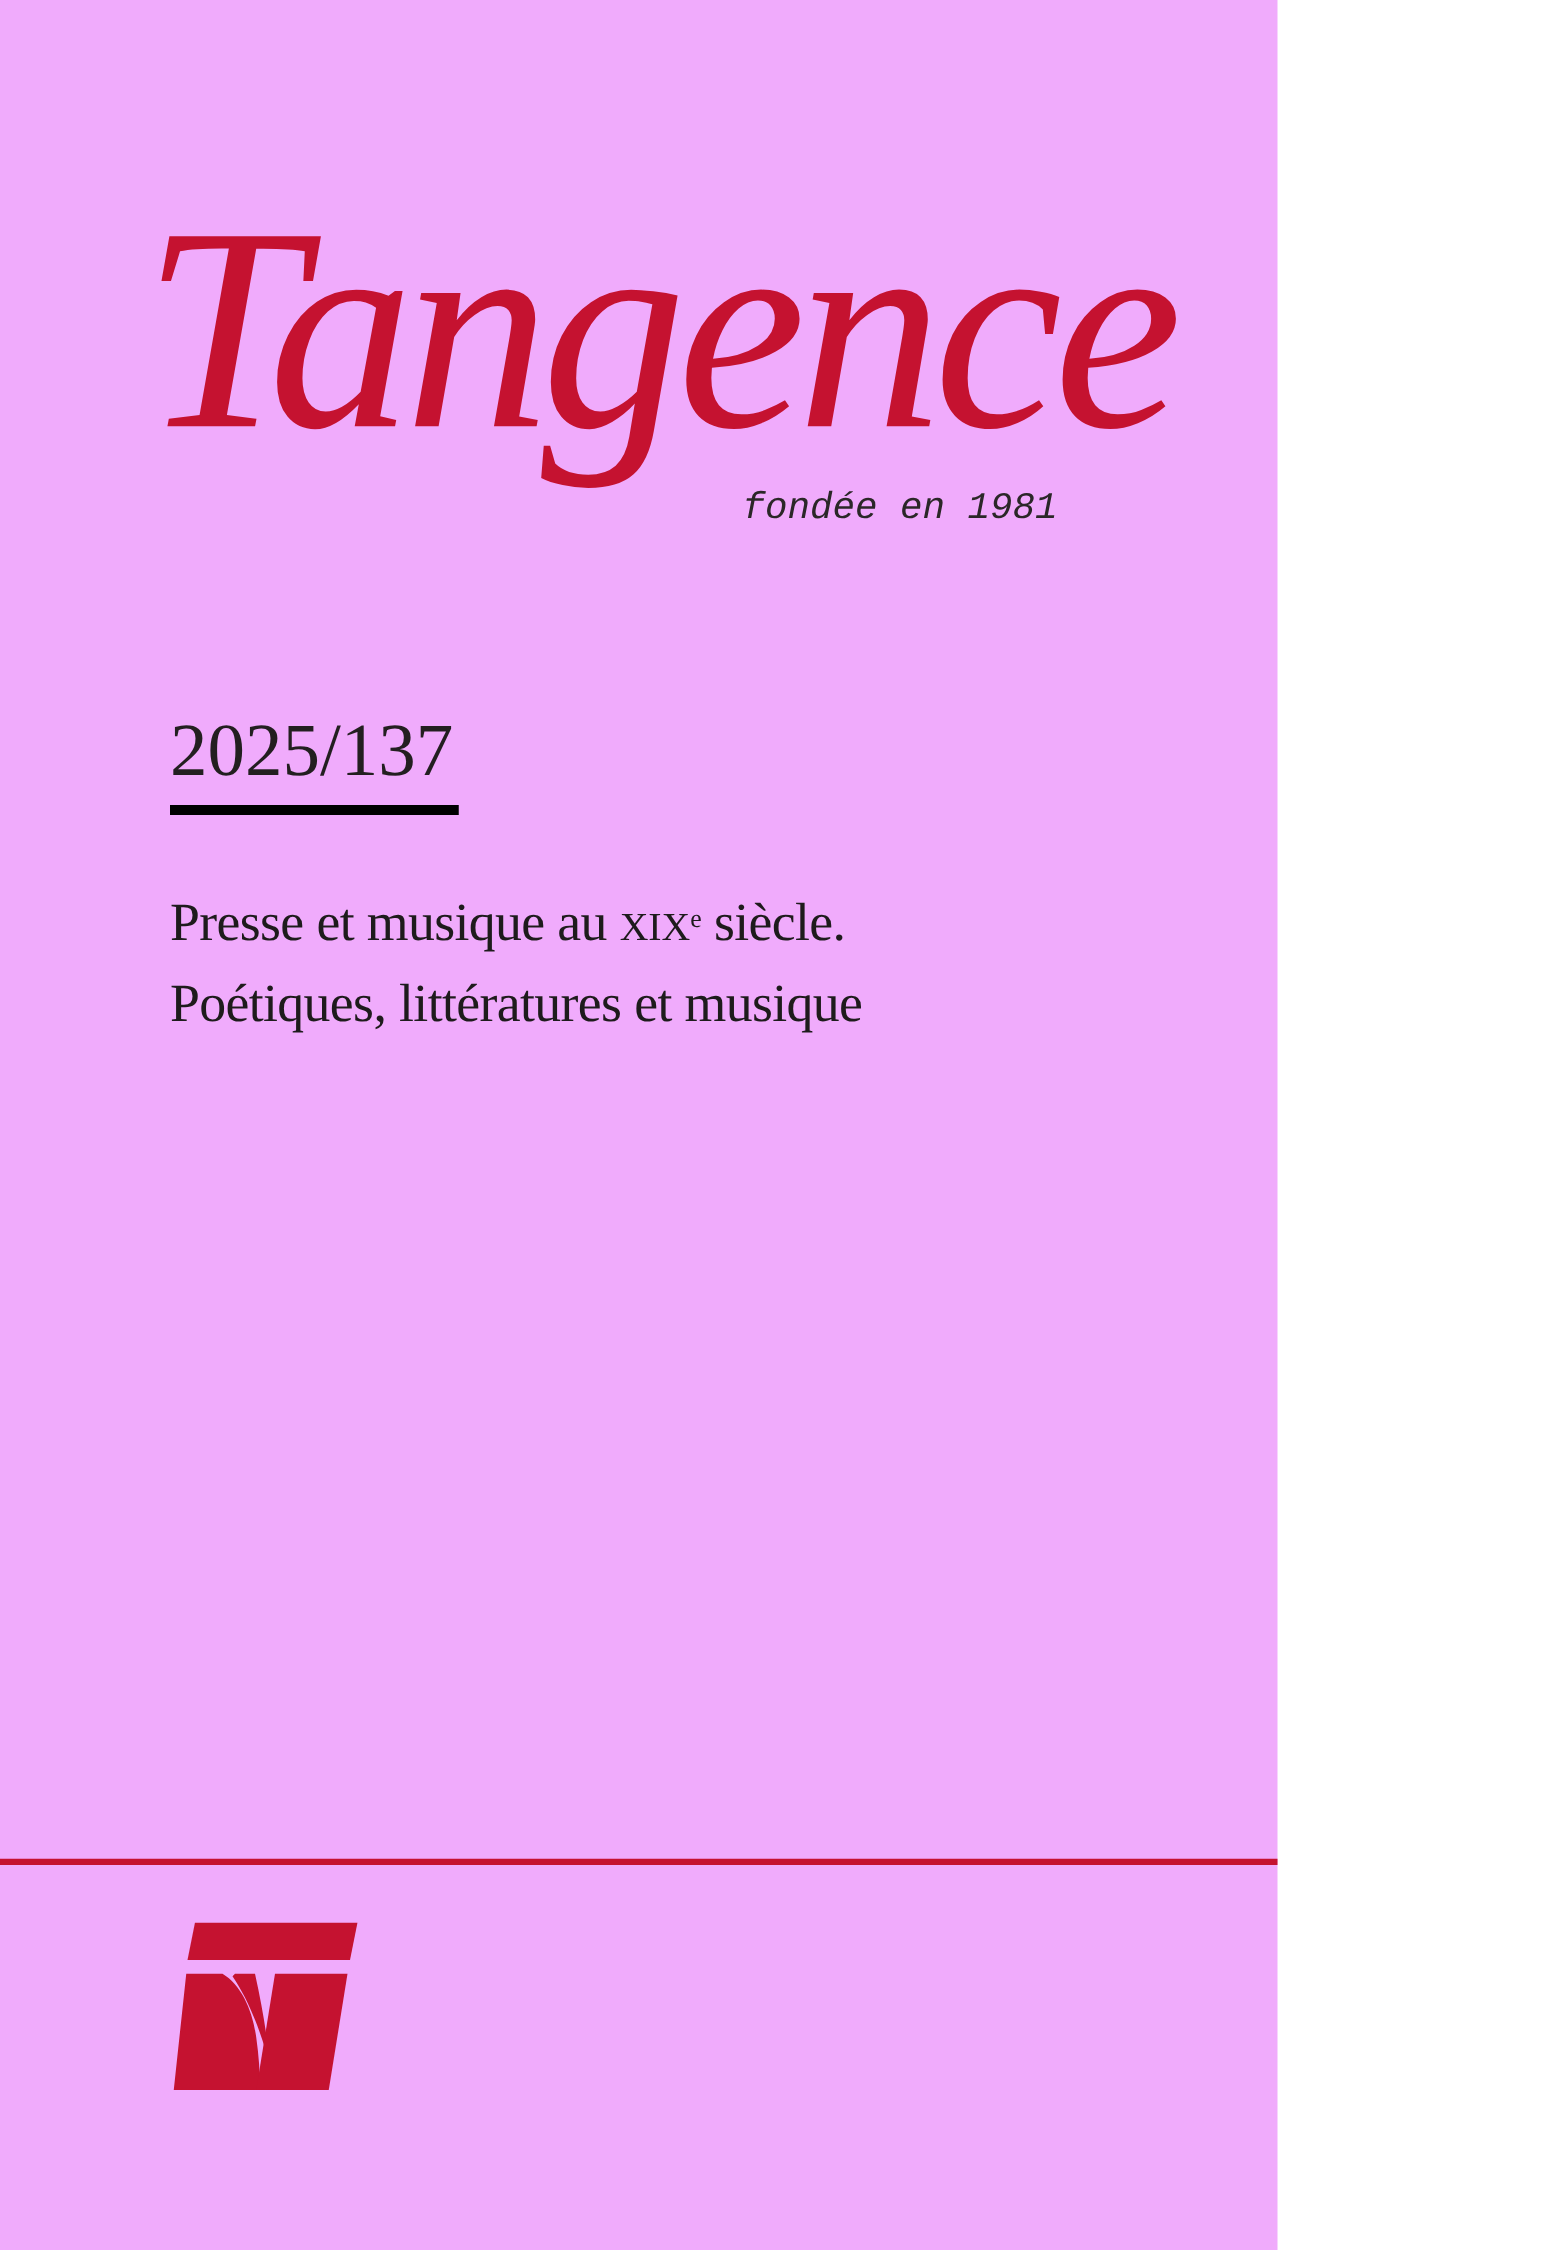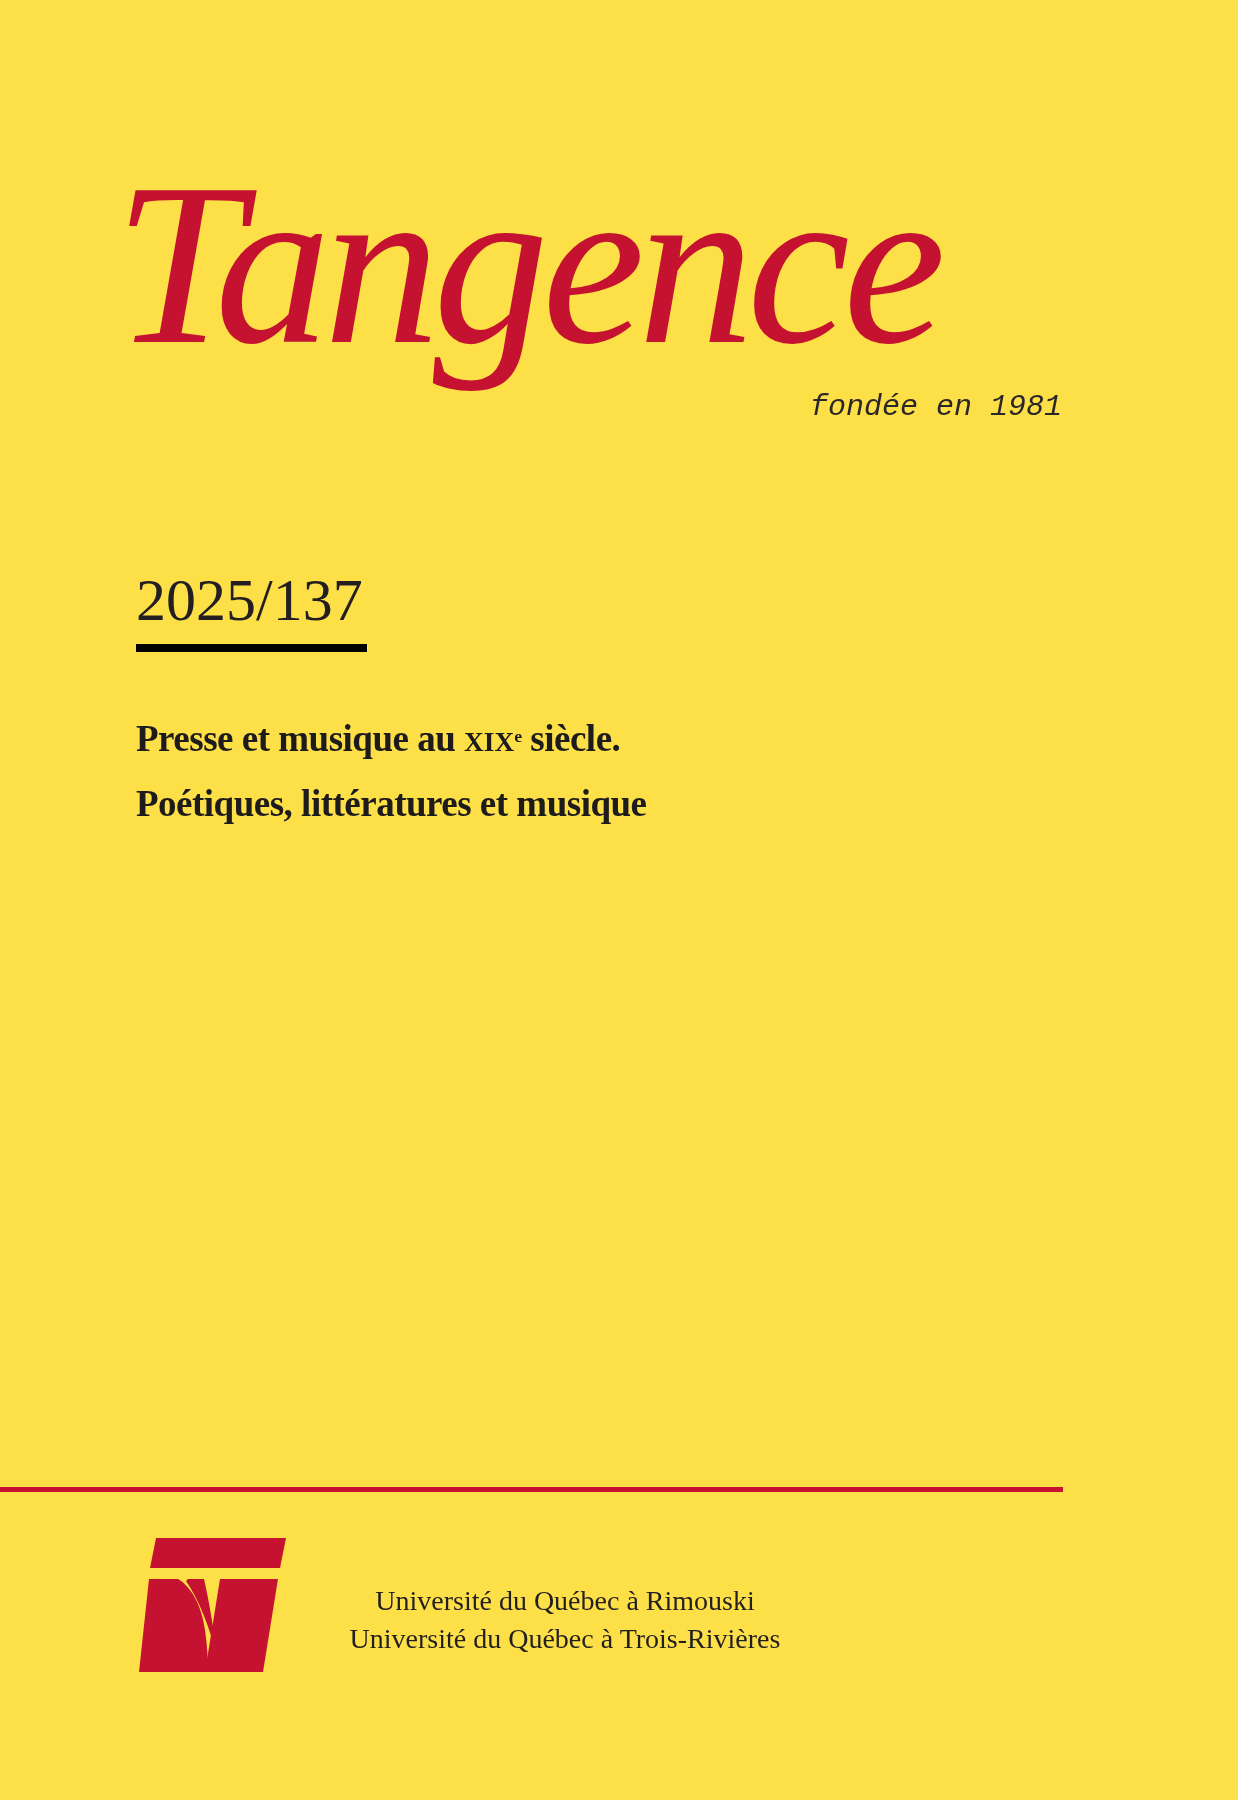--- a/index.html
+++ b/index.html
@@ -2,23 +2,23 @@
 <html><head>
 <meta charset="utf-8">
 <style>
   html, body {
     margin: 0;
     padding: 0;
     background: #ffffff;
   }
   .page {
     position: relative;
-    width: 1238px;
+    width: 1022px;
     height: 1800px;
-    background: #fde047;
+    background: #f0abfc;
     overflow: hidden;
     font-family: "Liberation Serif", serif;
   }
 
   
   .journal-title {
     position: absolute;
     left: 114px;
     top: 148px;
     margin: 0;
@@ -57,22 +57,22 @@
     white-space: nowrap;
   }
 
   
   .issue-title {
     position: absolute;
     left: 136px;
     top: 708px;
     margin: 0;
     font-family: "Liberation Serif", serif;
-    font-weight: 700;
-    font-size: 37px;
+    font-weight: 400;
+    font-size: 43px;
     line-height: 62px;
     letter-spacing: -0.5px;
     color: #1e1b1c;
     white-space: nowrap;
   }
   .issue-title .line { display: block; }
   .issue-title .roman {
     font-size: 0.74em;
     text-transform: uppercase;
     letter-spacing: 0;
@@ -150,18 +150,14 @@
 
     <path d="M 20 0 L 150 0 L 144 30 L 14 30 Z"></path>
 
     <path d="M 13 41 L 42 41 C 57 50 66 70 69 92 C 71 106 72 120 72 134 L 3 134 Z"></path>
 
     <path d="M 52 41 L 68 41 C 74 68 78 92 80 116 C 74 90 63 62 50 43 Z"></path>
 
     <path d="M 84 41 L 142 41 L 127 134 L 69 134 Z"></path>
   </svg>
 
-  <div class="universities">
-    <p>Université du Québec à Rimouski</p>
-    <p>Université du Québec à Trois-Rivières</p>
-  </div>
 
 </div>
 
 </body></html>

